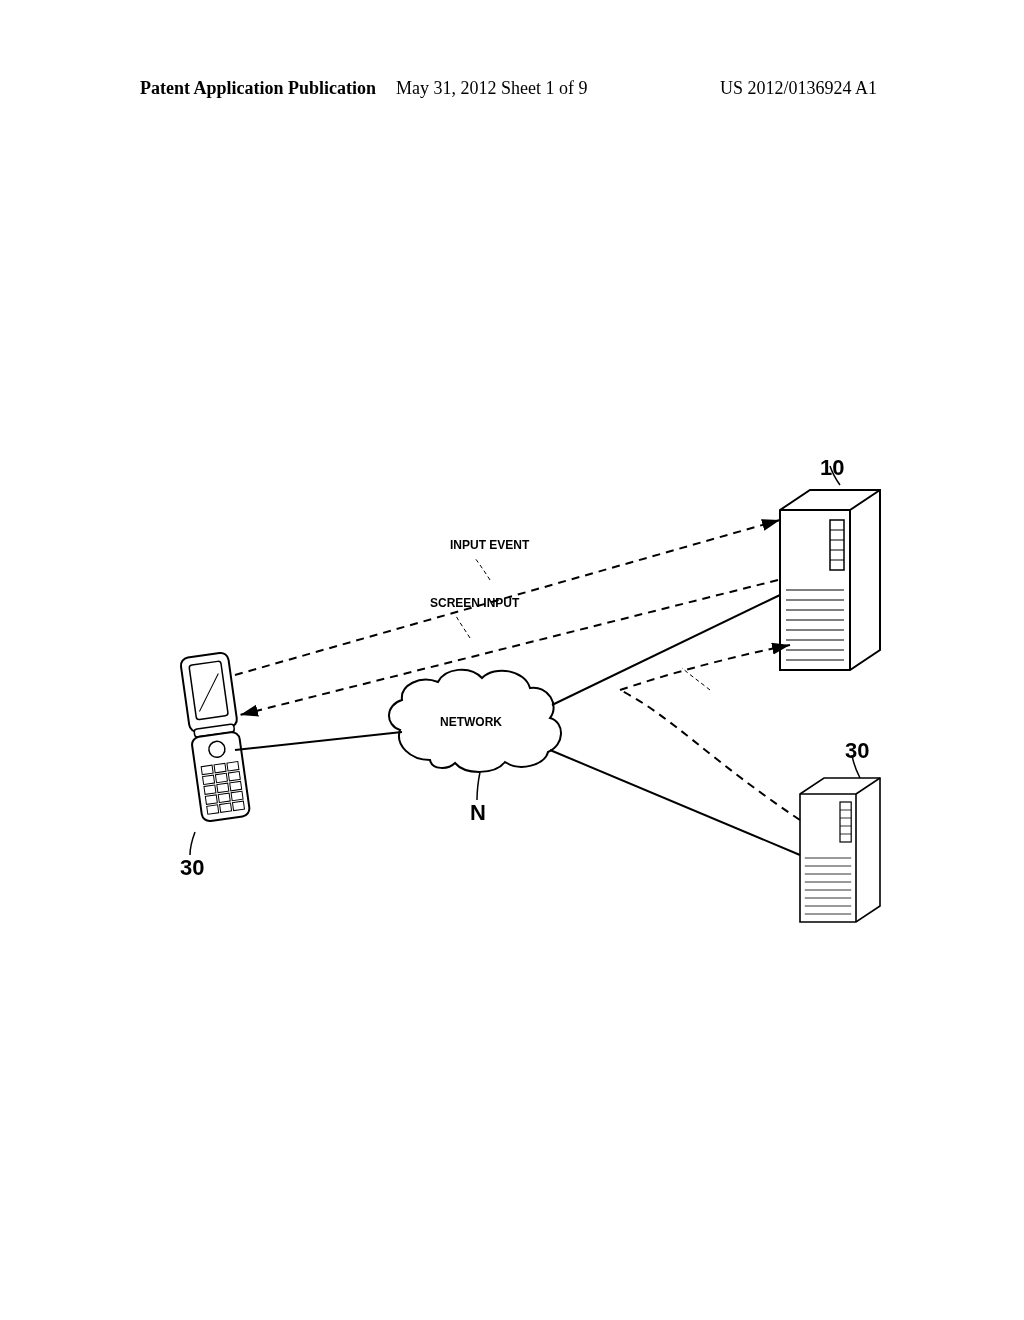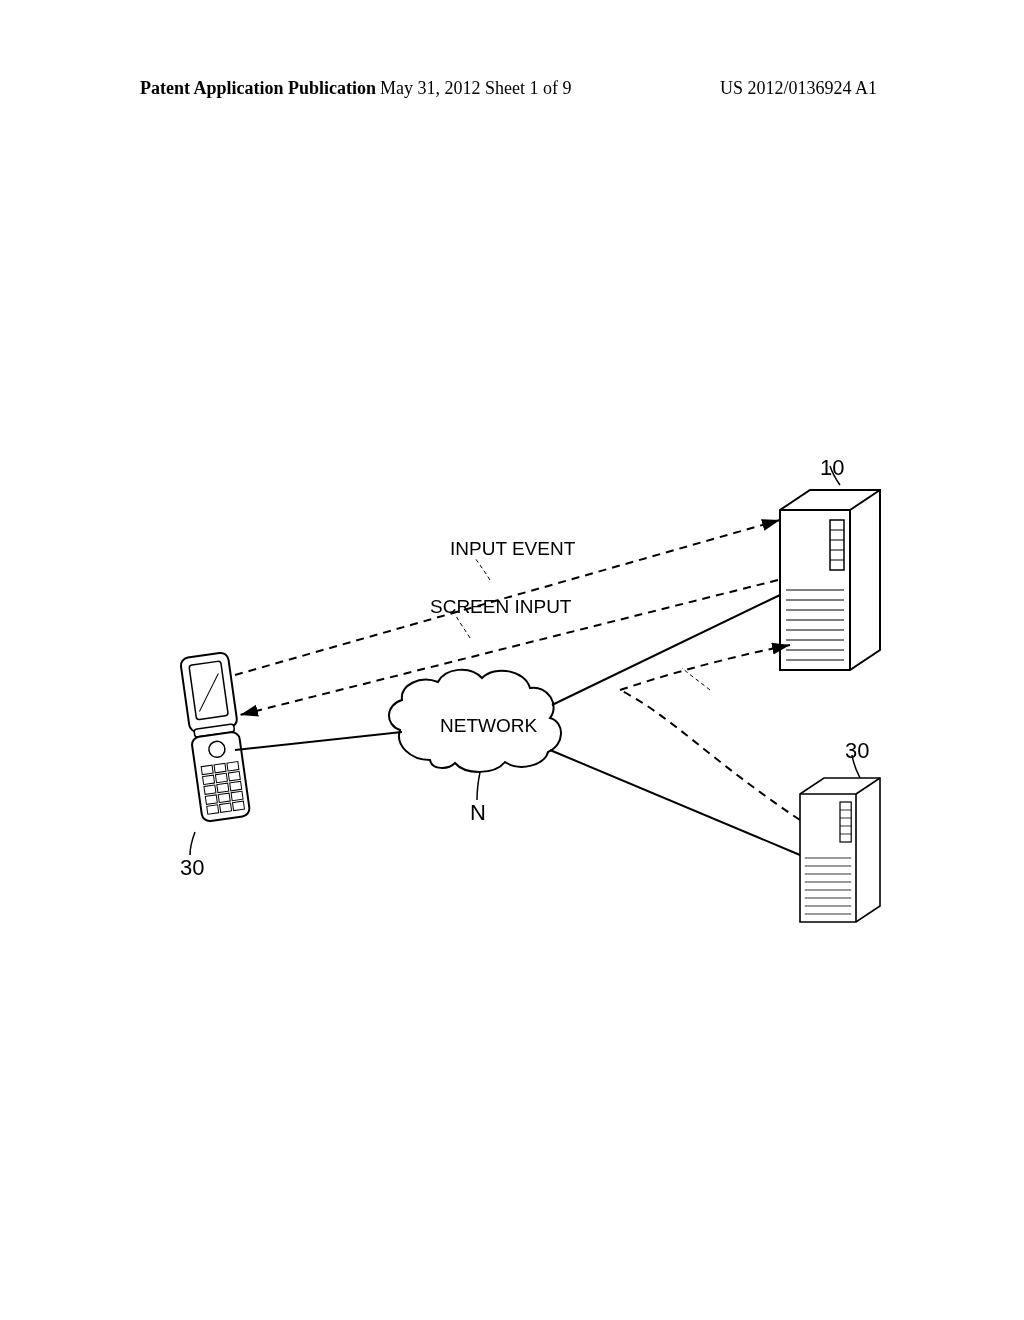--- a/index.html
+++ b/index.html
@@ -24,21 +24,21 @@
     width: 1024px;
     font-size: 18px;
   }
   .header .left {
     position: absolute;
     left: 120px;
     font-weight: bold;
   }
   .header .center {
     position: absolute;
-    left: 360px;
+    left: 376px;
   }
   .header .right {
     position: absolute;
     left: 700px;
   }
   .fig-title {
     position: absolute;
     top: 390px;
     left: 0;
     width: 1024px;
@@ -54,26 +54,26 @@
     width: 800px;
     height: 480px;
   }
   .diagram svg {
     width: 100%;
     height: 100%;
   }
   .label {
     position: absolute;
     font-family: Arial, sans-serif;
-    font-weight: normal;
+    font-weight: bold;
     font-size: 15px;
     color: #000;
     white-space: nowrap;
   }
-  .label.small { font-size: 19px; }
+  .label.small { font-size: 12px; }
   .label.ref { font-size: 22px; }
 </style>
 </head>
 <body>
 
 <div class="page">
 
   <div class="header">
     <span class="left">Patent Application Publication</span>
     <span class="center">May 31, 2012  Sheet 1 of 9</span>

